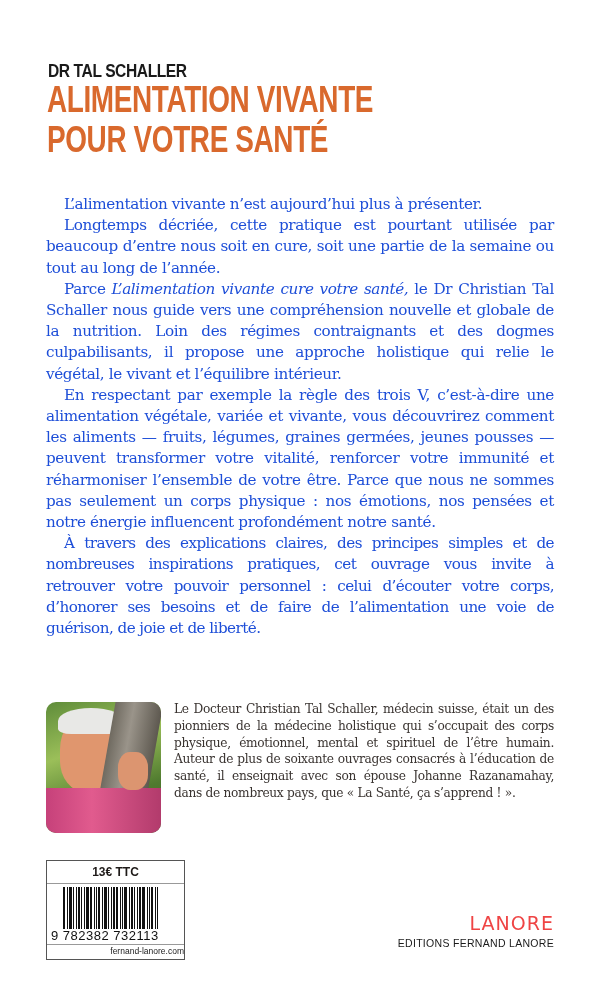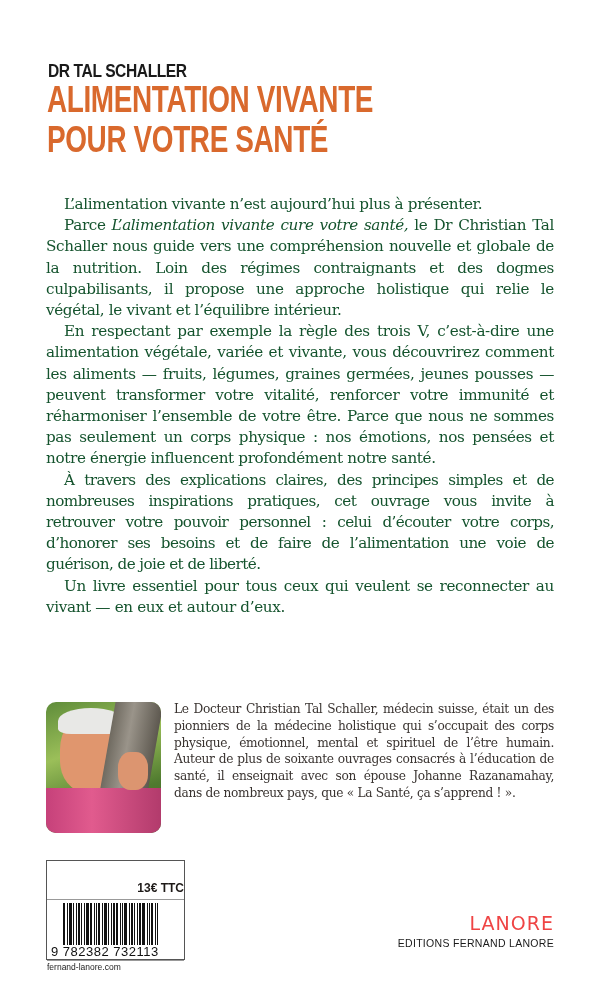--- a/index.html
+++ b/index.html
@@ -15,21 +15,21 @@
     }
     .title {
       position: absolute; left: 47px; top: 80px;
       font-family: "Liberation Sans", sans-serif; font-weight: bold;
       color: #d9692d; font-size: 37px; line-height: 40px; letter-spacing: -0.5px;
       transform: scaleX(0.755); transform-origin: left top; white-space: nowrap;
     }
     .body-text {
       position: absolute; left: 46px; top: 194px; width: 508px;
       font-family: "DejaVu Serif", serif; font-size: 15.2px; line-height: 21.2px;
-      text-align: justify; letter-spacing: -0.35px; color: #14532d;
+      text-align: justify; letter-spacing: -0.35px; color: #1d4ed8;
     }
     .body-text p { margin: 0; text-indent: 18px; }
     .body-text p.tight { letter-spacing: -0.55px; }
     .body-text em { font-style: italic; }
     .photo {
       position: absolute; left: 46px; top: 702px; width: 115px; height: 131px;
       border-radius: 10px; overflow: hidden;
       background: linear-gradient(160deg, #5f8c3a 0%, #9bbf59 35%, #4f7a2f 70%, #3e5f24 100%);
     }
     .photo .face {
@@ -56,36 +56,35 @@
     .bio {
       position: absolute; left: 174px; top: 701px; width: 380px;
       font-family: "DejaVu Serif", serif; font-size: 12.2px; line-height: 16.8px;
       text-align: justify; color: #3a3431; letter-spacing: -0.3px;
     }
     .barcode-box {
       position: absolute; left: 46px; top: 860px; width: 137px; height: 98px;
       border: 1px solid #555; background: #fff;
     }
     .price {
-      height: 22px; line-height: 22px; text-align: right;
+      height: 22px; line-height: 22px; text-align: center;
       font-family: "Liberation Sans", sans-serif; font-weight: bold; font-size: 12px;
       border-bottom: 1px solid #999;
-      margin-top: 16px;
     }
     .bars {
       position: relative; height: 42px; margin: 3px 6px 0 16px;
       display: flex; align-items: stretch;
     }
     .bars span { display: block; background: #111; margin-right: 1px; }
     .isbn {
       font-family: "Liberation Sans", sans-serif; font-size: 13px; line-height: 14px;
       padding-left: 4px; letter-spacing: 0.5px; color: #111; border-bottom: 1px solid #999; height: 15px;
     }
     .site {
-      text-align: left; font-family: "Liberation Sans", sans-serif; font-size: 8.5px; line-height: 13px; color: #222;
+      text-align: right; font-family: "Liberation Sans", sans-serif; font-size: 8.5px; line-height: 13px; color: #222;
     }
     .publisher-logo {
       position: absolute; right: 46px; top: 912px;
       font-family: "DejaVu Sans", sans-serif; font-size: 19px; letter-spacing: 1px; color: #ef4444;
     }
     .publisher-name {
       position: absolute; right: 46px; top: 937px;
       font-family: "Liberation Sans", sans-serif; font-size: 10.5px; letter-spacing: 0.3px; color: #1a1a1a;
     }
   </style>
@@ -93,24 +92,24 @@
 <body>
 
 <div class="author">DR TAL SCHALLER</div>
 <div class="title">
   <div>ALIMENTATION VIVANTE</div>
   <div>POUR VOTRE SANTÉ</div>
 </div>
 
 <div class="body-text">
   <p>L’alimentation vivante n’est aujourd’hui plus à présenter.</p>
+  <p>Longtemps décriée, cette pratique est pourtant utilisée par beaucoup d’entre nous soit en cure, soit une partie de la semaine ou tout au long de l’année.</p>
   <p><span>Parce </span><em>L’alimentation vivante cure votre santé,</em><span> le Dr Christian Tal Schaller nous guide vers une compréhension nouvelle et globale de la nutrition. Loin des régimes contraignants et des dogmes culpabilisants, il propose une approche holistique qui relie le végétal, le vivant et l’équilibre intérieur.</span></p>
   <p>En respectant par exemple la règle des trois V, c’est-à-dire une alimentation végétale, variée et vivante, vous découvrirez comment les aliments — fruits, légumes, graines germées, jeunes pousses — peuvent transformer votre vitalité, renforcer votre immunité et réharmoniser l’ensemble de votre être. Parce que nous ne sommes pas seulement un corps physique : nos émotions, nos pensées et notre énergie influencent profondément notre santé.</p>
   <p class="tight">À travers des explications claires, des principes simples et de nombreuses inspirations pratiques, cet ouvrage vous invite à retrouver votre pouvoir personnel : celui d’écouter votre corps, d’honorer ses besoins et de faire de l’alimentation une voie de guérison, de joie et de liberté.</p>
-  <p>Un livre essentiel pour tous ceux qui veulent se reconnecter au vivant — en eux et autour d’eux.</p>
 </div>
 
 <div class="photo" title="Portrait of Dr Christian Tal Schaller hugging a tree">
   <div class="face"></div>
   <div class="hair"></div>
   <div class="trunk"></div>
   <div class="shirt"></div>
   <div class="hand"></div>
 </div>
 

